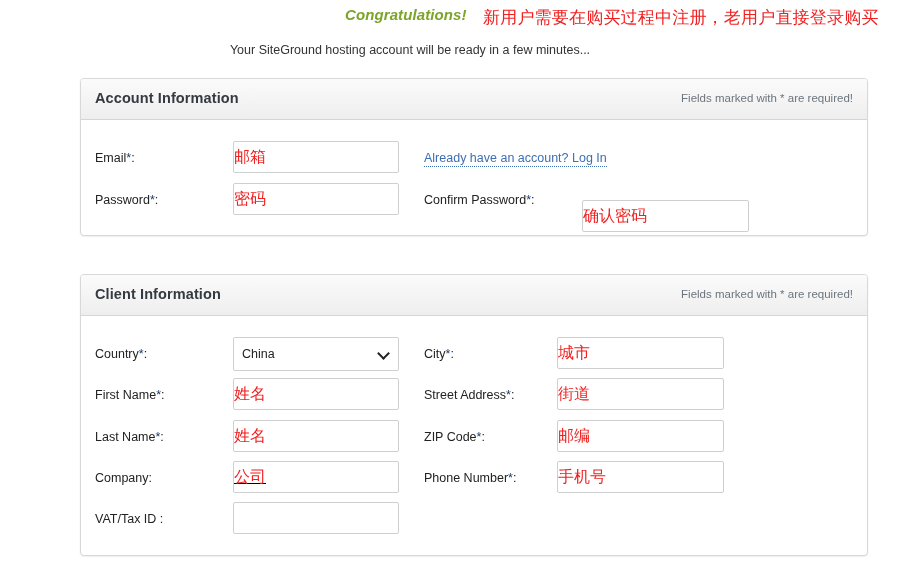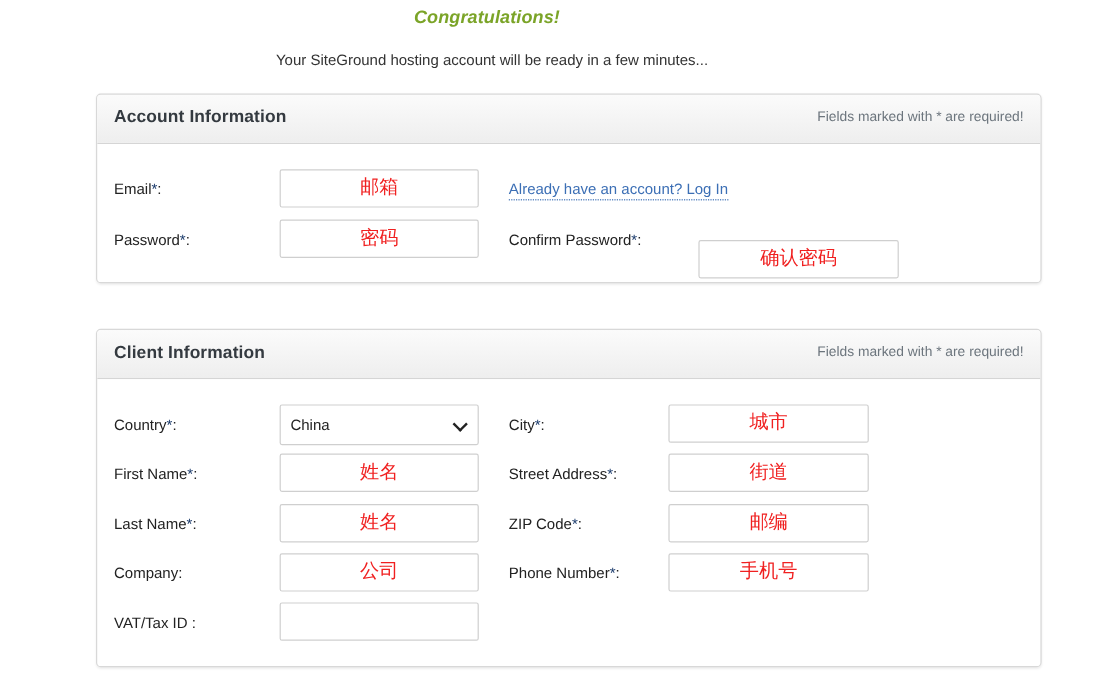--- a/index.html
+++ b/index.html
@@ -107,21 +107,21 @@
   .req { color: #1a3a6b; }
 
   .input-box {
     position: absolute;
     height: 32px;
     background: #ffffff;
     border: 1px solid #cfcfcf;
     border-radius: 2px;
     display: flex;
     align-items: center;
-    justify-content: center;
+    justify-content: flex-start;
   }
   .input-box .val {
     font-size: 16px;
     color: #f02020;
     line-height: 1;
     white-space: nowrap;
   }
   .col1 { left: 152px; width: 166px; }
   .col2 { left: 476px; width: 167px; }
 
@@ -169,20 +169,21 @@
     cursor: pointer;
   }
 </style>
 </head>
 <body>
 
 <div class="page">
 
   <div class="banner-row">
     <div class="congrats">Congratulations!</div>
+    <div class="cn-note">新用户需要在购买过程中注册，老用户直接登录购买</div>
   </div>
   <div class="subtitle">Your SiteGround hosting account will be ready in a few minutes...</div>
 
   <div class="panel panel-account">
     <div class="panel-head">
       <div class="panel-title">Account Information</div>
       <div class="panel-required">Fields marked with * are required!</div>
     </div>
     <div class="panel-body">
 
@@ -233,21 +234,21 @@
       <div class="field-label" style="left:14px; top:114px;">Last Name<span class="req">*</span>:</div>
       <div class="input-box col1" style="top:104px;">
         <span class="val">姓名</span>
       </div>
       <div class="field-label" style="left:343px; top:114px;">ZIP Code<span class="req">*</span>:</div>
       <div class="input-box col2" style="top:104px;">
         <span class="val">邮编</span>
       </div>
 
       <div class="field-label" style="left:14px; top:155px;">Company:</div>
-      <div class="input-box col1" style="top:145px;">
+      <div class="input-box col1" style="top:145px;text-decoration:underline;">
         <span class="val">公司</span>
       </div>
       <div class="field-label" style="left:343px; top:155px;">Phone Number<span class="req">*</span>:</div>
       <div class="input-box col2" style="top:145px;">
         <span class="val">手机号</span>
       </div>
 
       <div class="field-label" style="left:14px; top:196px;">VAT/Tax ID :</div>
       <div class="input-box col1" style="top:186px;">
         <span class="val"></span>

